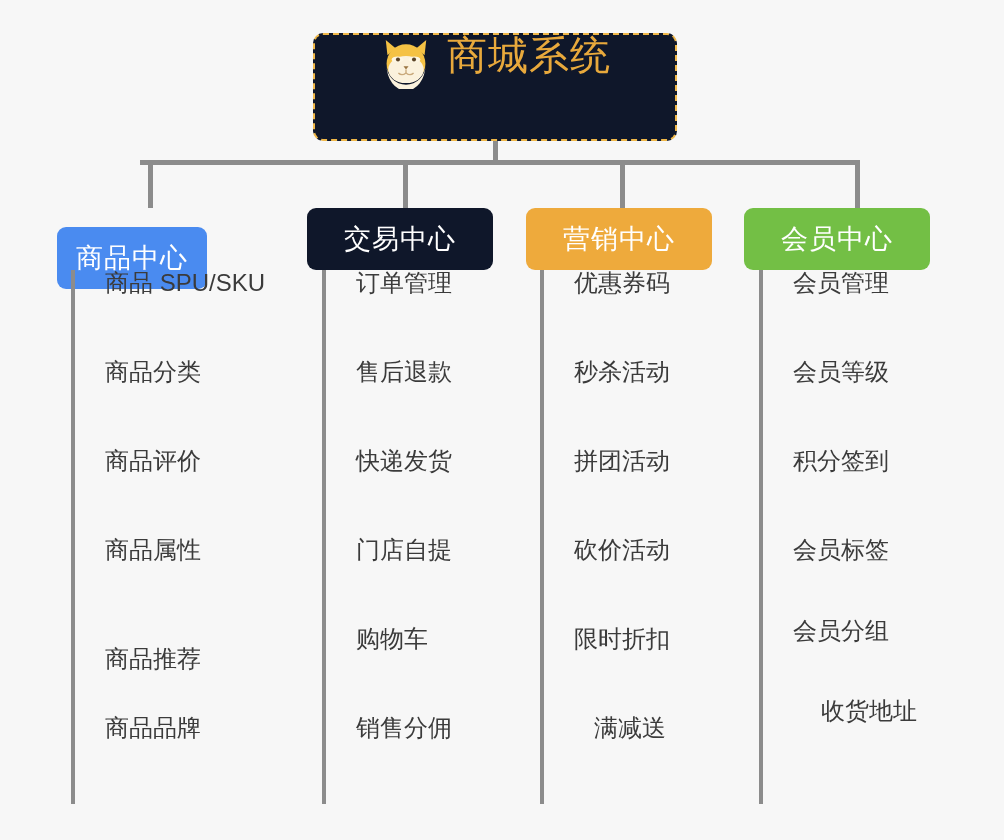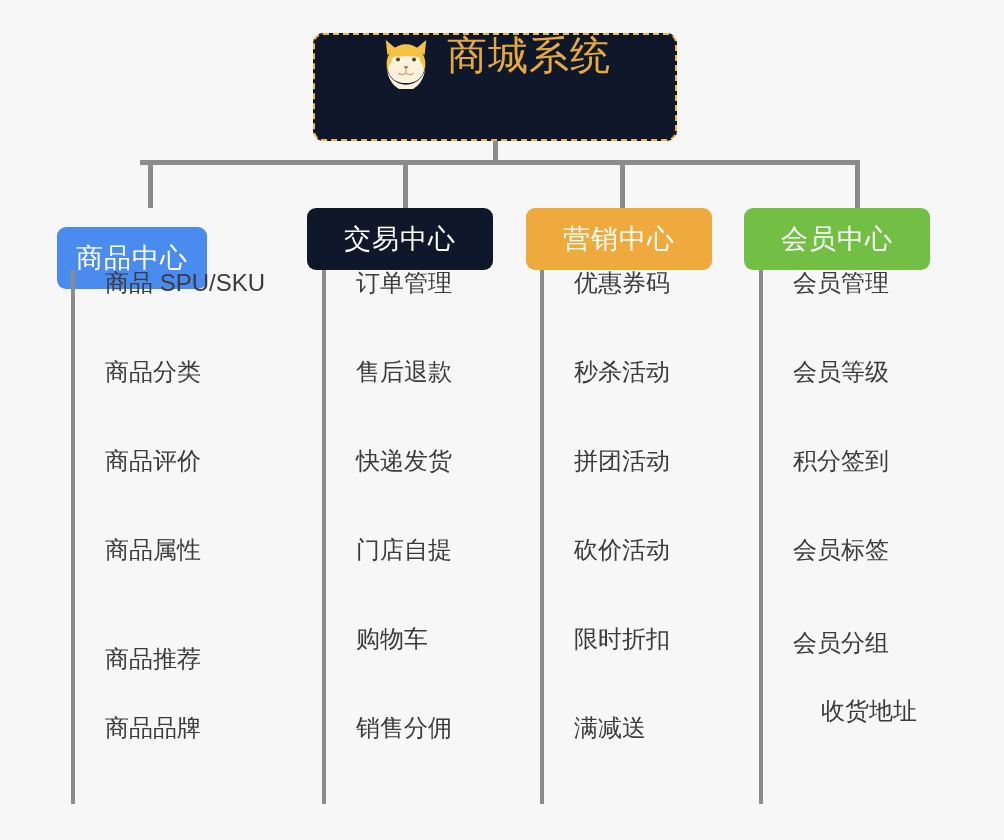--- a/index.html
+++ b/index.html
@@ -235,21 +235,21 @@
           <div class="leaf-underline"></div>
         </div>
         <div class="leaf" style="top: 267px;">
           <div class="leaf-text">砍价活动</div>
           <div class="leaf-underline"></div>
         </div>
         <div class="leaf" style="top: 356px;">
           <div class="leaf-text">限时折扣</div>
           <div class="leaf-underline"></div>
         </div>
-        <div class="leaf" style="top: 445px;">
+        <div class="leaf" style="top: 445px; padding-left: 20px;">
           <div class="leaf-text">满减送</div>
           <div class="leaf-underline"></div>
         </div>
       </div>
       <div class="conn conn-drop" style="left: 855px;"></div>
       <div class="cat-box" style="left: 744px; width: 186px; background: rgb(115, 191, 69);">
         <div class="cat-label">会员中心</div>
       </div>
       <div class="branch" style="left: 759px; height: 534px; top: 270px;">
         <div class="spine" style="height: 534px;"></div>
@@ -262,21 +262,21 @@
           <div class="leaf-underline"></div>
         </div>
         <div class="leaf" style="top: 178px;">
           <div class="leaf-text">积分签到</div>
           <div class="leaf-underline"></div>
         </div>
         <div class="leaf" style="top: 267px; font-family: Liberation Serif, serif;">
           <div class="leaf-text">会员标签</div>
           <div class="leaf-underline"></div>
         </div>
-        <div class="leaf" style="top: 360px;">
+        <div class="leaf" style="top: 348px;">
           <div class="leaf-text">会员分组</div>
           <div class="leaf-underline"></div>
         </div>
         <div class="leaf" style="top: 428px; padding-left: 28px;">
           <div class="leaf-text">收货地址</div>
           <div class="leaf-underline"></div>
         </div>
       </div>
     </div>
 

